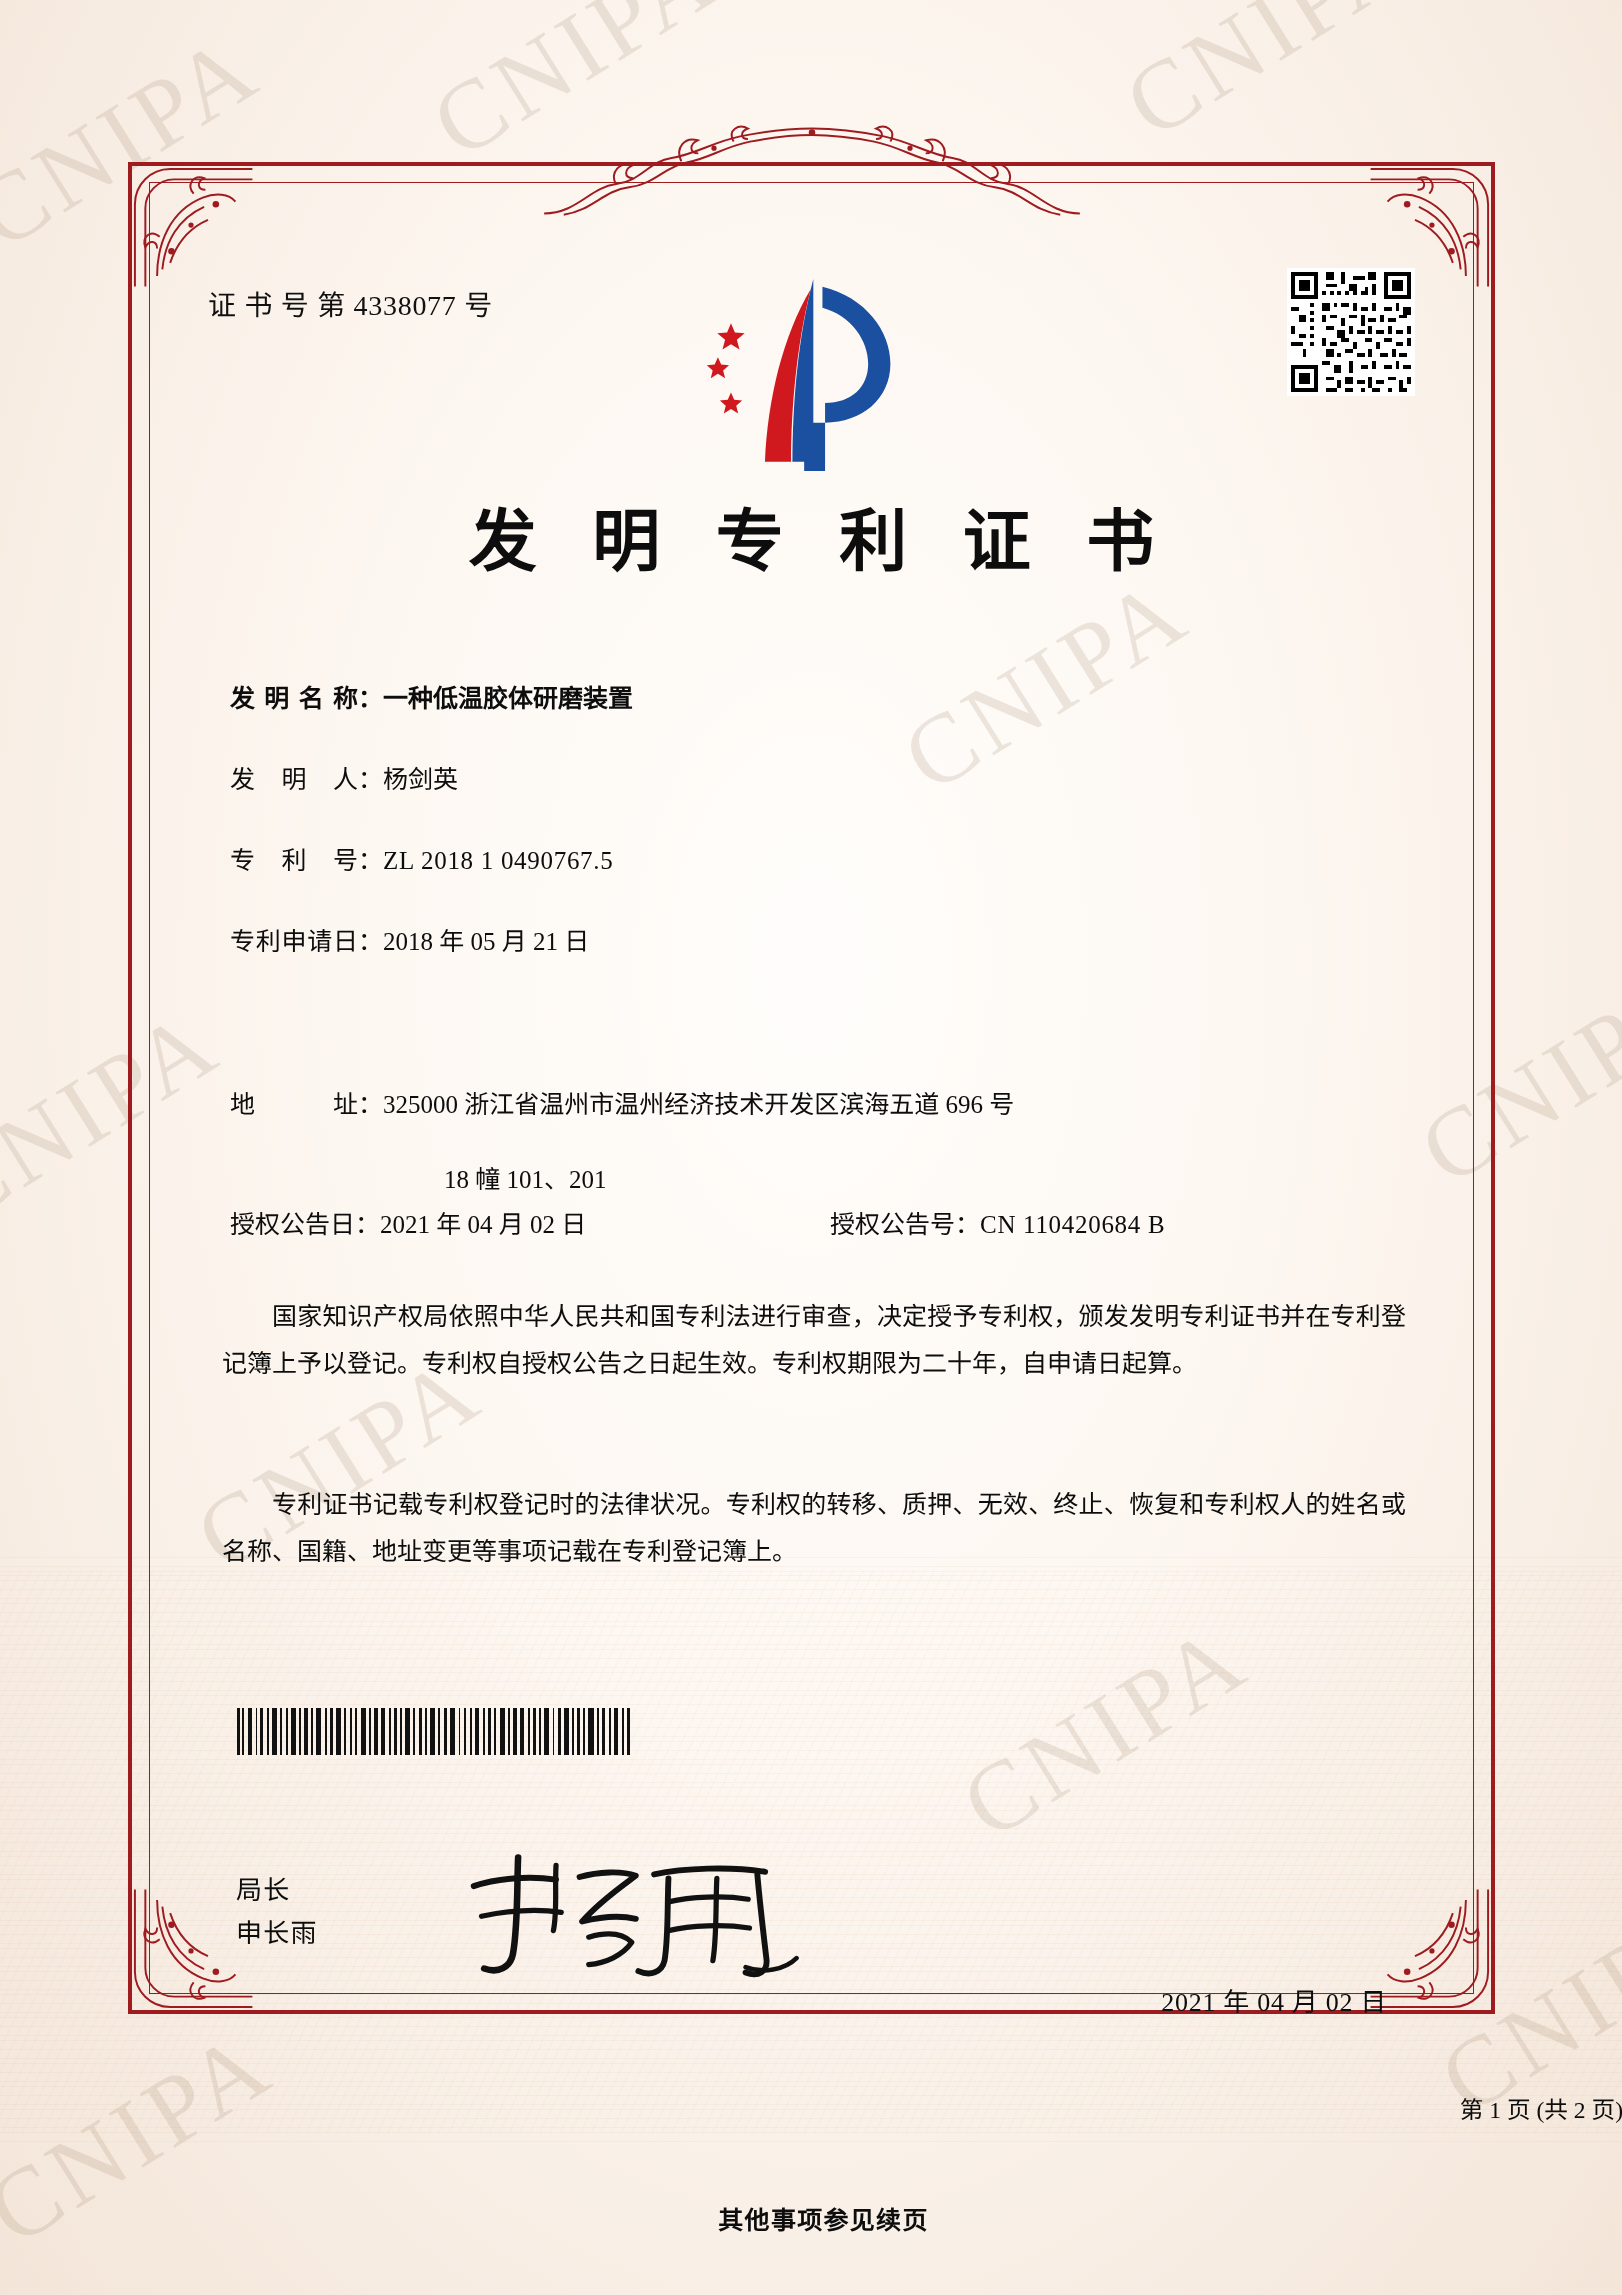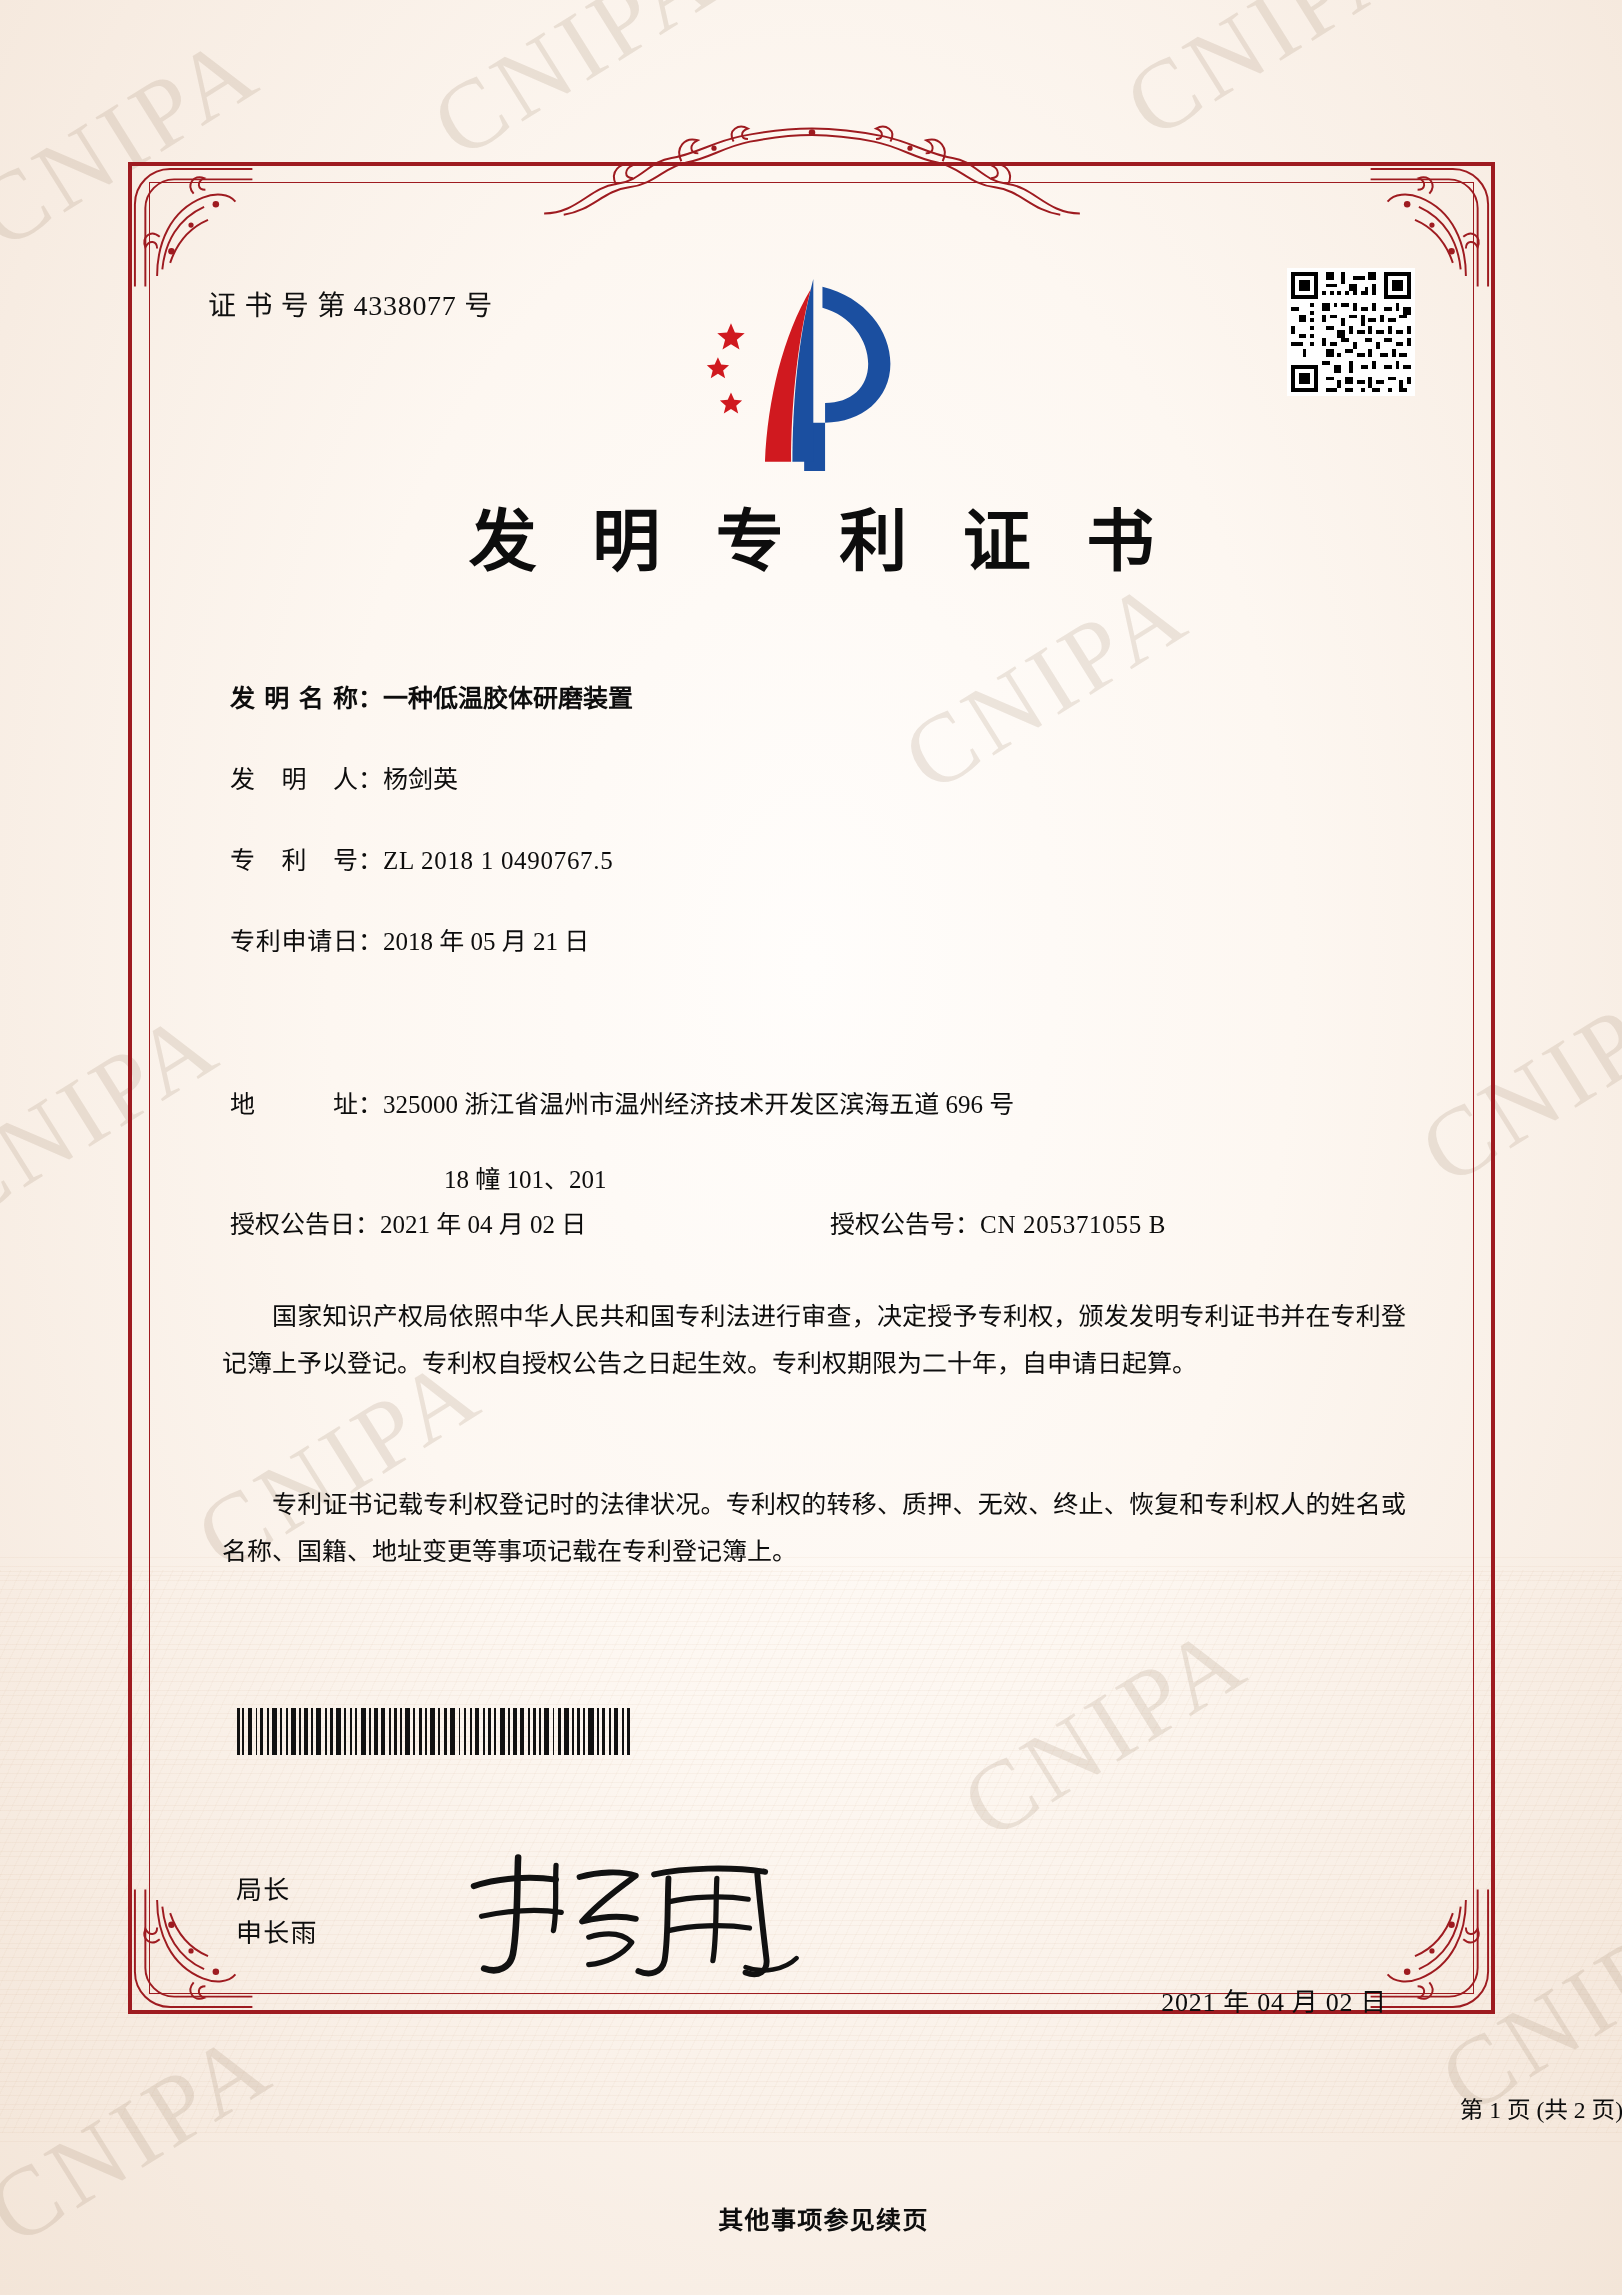--- a/index.html
+++ b/index.html
@@ -492,21 +492,21 @@
   <div class="field" id="f-addr">
     <span class="label lbl-5">地址</span><span class="colon">：</span><span class="value">325000 浙江省温州市温州经济技术开发区滨海五道 696 号</span>
   </div>
   <div id="addr-line2">18 幢 101、201</div>
 
   <div class="field" id="f-pubdate">
     <span>授权公告日</span><span class="colon">：</span><span class="value">2021 年 04 月 02 日</span>
   </div>
 
   <div id="f-pubno">
-    <span>授权公告号</span><span class="colon">：</span><span class="value mono-val">CN 205371055 B</span>
+    <span>授权公告号</span><span class="colon">：</span><span class="value mono-val">CN 110420684 B</span>
   </div>
 
   <div class="para" id="para2">专利证书记载专利权登记时的法律状况。专利权的转移、质押、无效、终止、恢复和专利权人的姓名或名称、国籍、地址变更等事项记载在专利登记簿上。</div>
   <div class="para" id="para1">国家知识产权局依照中华人民共和国专利法进行审查，决定授予专利权，颁发发明专利证书并在专利登记簿上予以登记。专利权自授权公告之日起生效。专利权期限为二十年，自申请日起算。</div>
 
   <svg id="barcode" viewBox="0 0 660 72" shape-rendering="crispEdges" xmlns="http://www.w3.org/2000/svg">
     <g fill="#111">
       <rect x="0" y="0" width="5" height="72"></rect>
         <rect x="9" y="0" width="3" height="72"></rect>
       <rect x="17" y="0" width="7" height="72"></rect>

